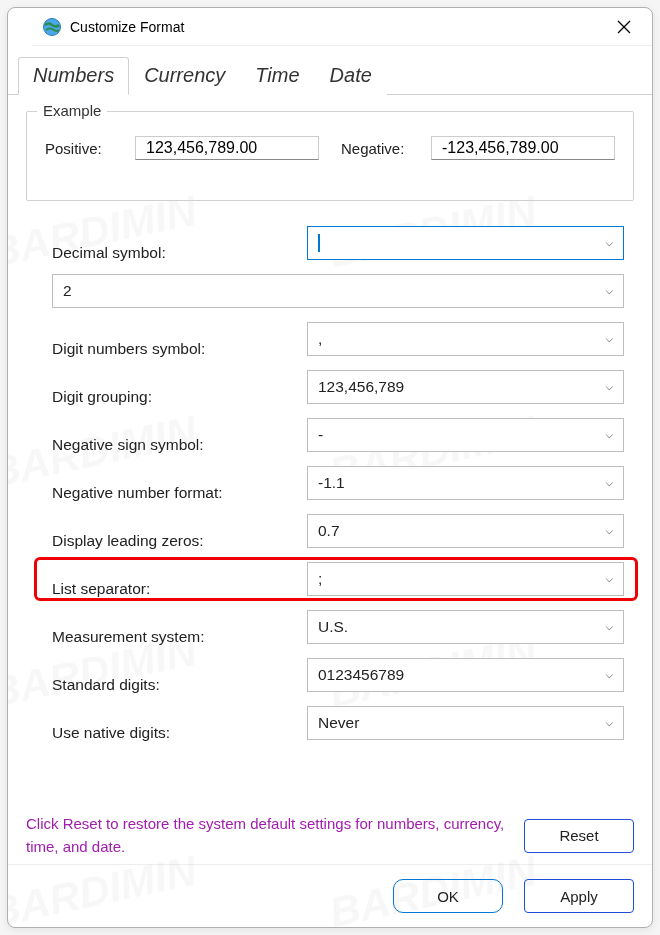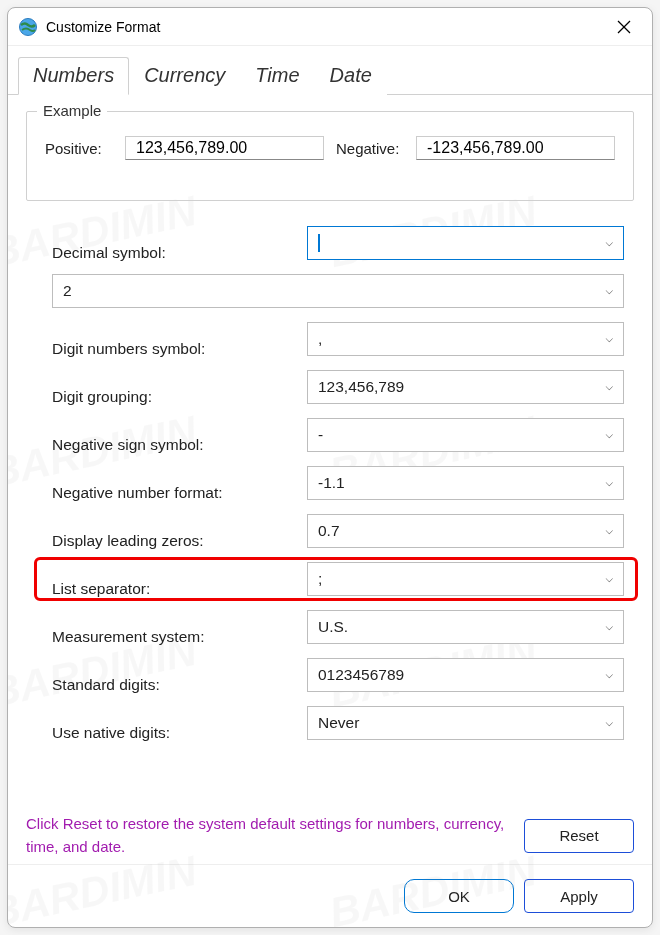--- a/index.html
+++ b/index.html
@@ -26,20 +26,21 @@
       display: flex;
       flex-direction: column;
       box-shadow: 0 2px 8px rgba(0,0,0,0.08);
     }
     .titlebar {
       height: 38px;
       display: flex;
       align-items: center;
       padding: 0 8px 0 10px;
       border-bottom: 1px solid #eee;
+      margin-left: 24px;
     }
     .titlebar-icon {
       width: 20px;
       height: 20px;
       margin-right: 8px;
     }
     .titlebar-title {
       font-size: 14px;
       color: #000;
       flex: 1;
@@ -97,20 +98,21 @@
       top: -10px;
       left: 10px;
       background: #fff;
       padding: 0 6px;
       font-size: 15px;
       color: #333;
     }
     .example-row {
       display: flex;
       align-items: center;
+      gap: 10px;
       margin-top: 6px;
     }
     .example-row .lbl {
       font-size: 15px;
       color: #222;
       width: 80px;
     }
     .example-input {
       flex: 1;
       height: 24px;
@@ -383,16 +385,16 @@
     </div>
   </div>
 
   <div class="reset-row">
     <div class="reset-text">Click Reset to restore the system default settings for numbers, currency, time, and date.</div>
     <div class="btn" style="min-width:110px;">Reset</div>
   </div>
 
   <div class="footer">
     <div class="btn primary" style="min-width:110px;border-radius:10px;">OK</div>
-    <div class="btn" style="min-width:110px;">Apply</div>
+    <div class="btn" style="min-width:110px;margin-left:11px;">Apply</div>
   </div>
 
 </div>
 
 </body></html>

